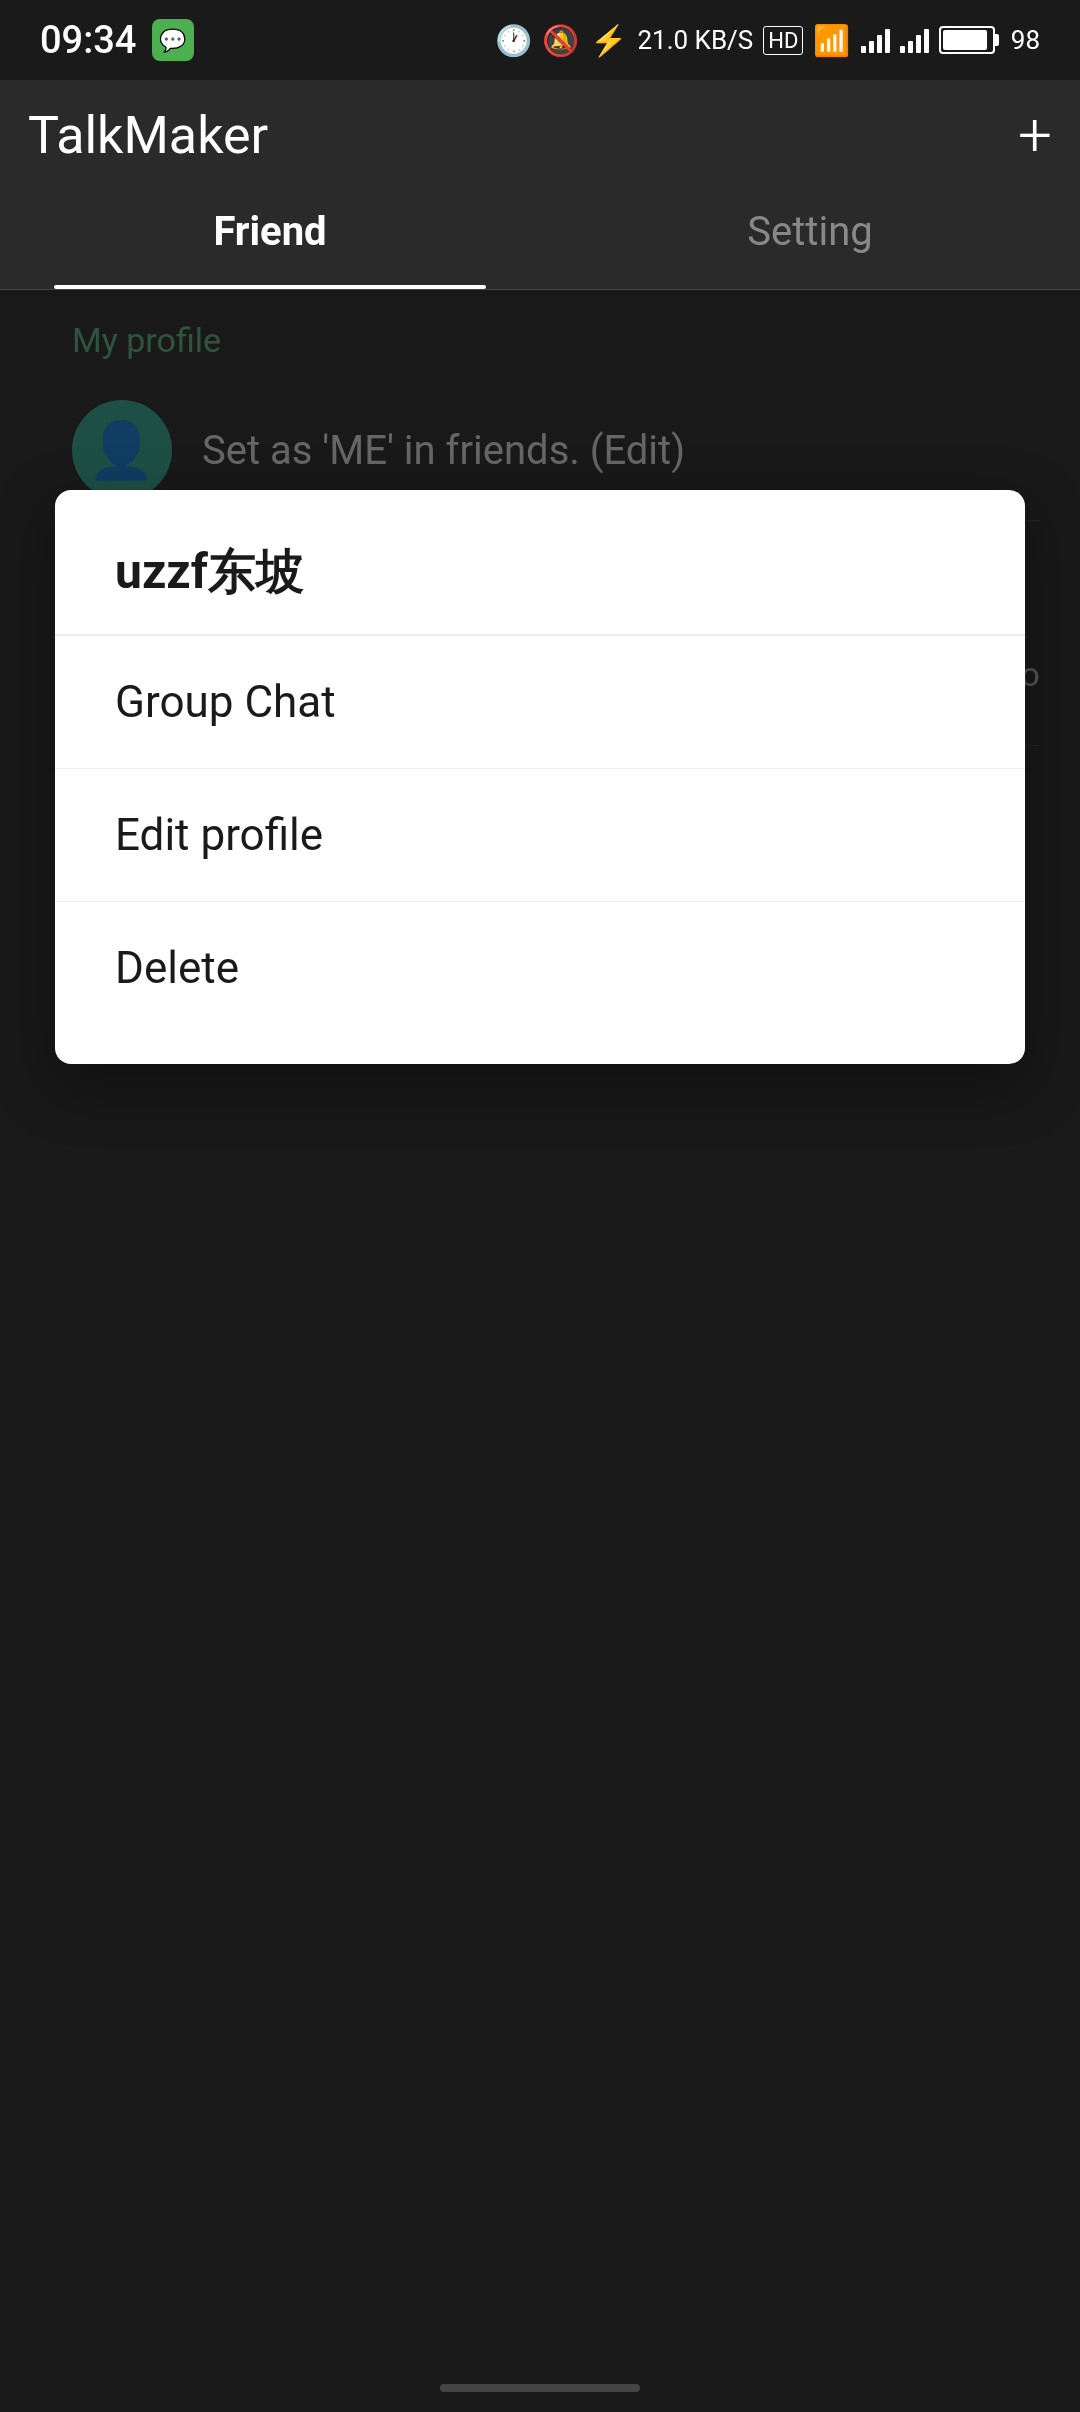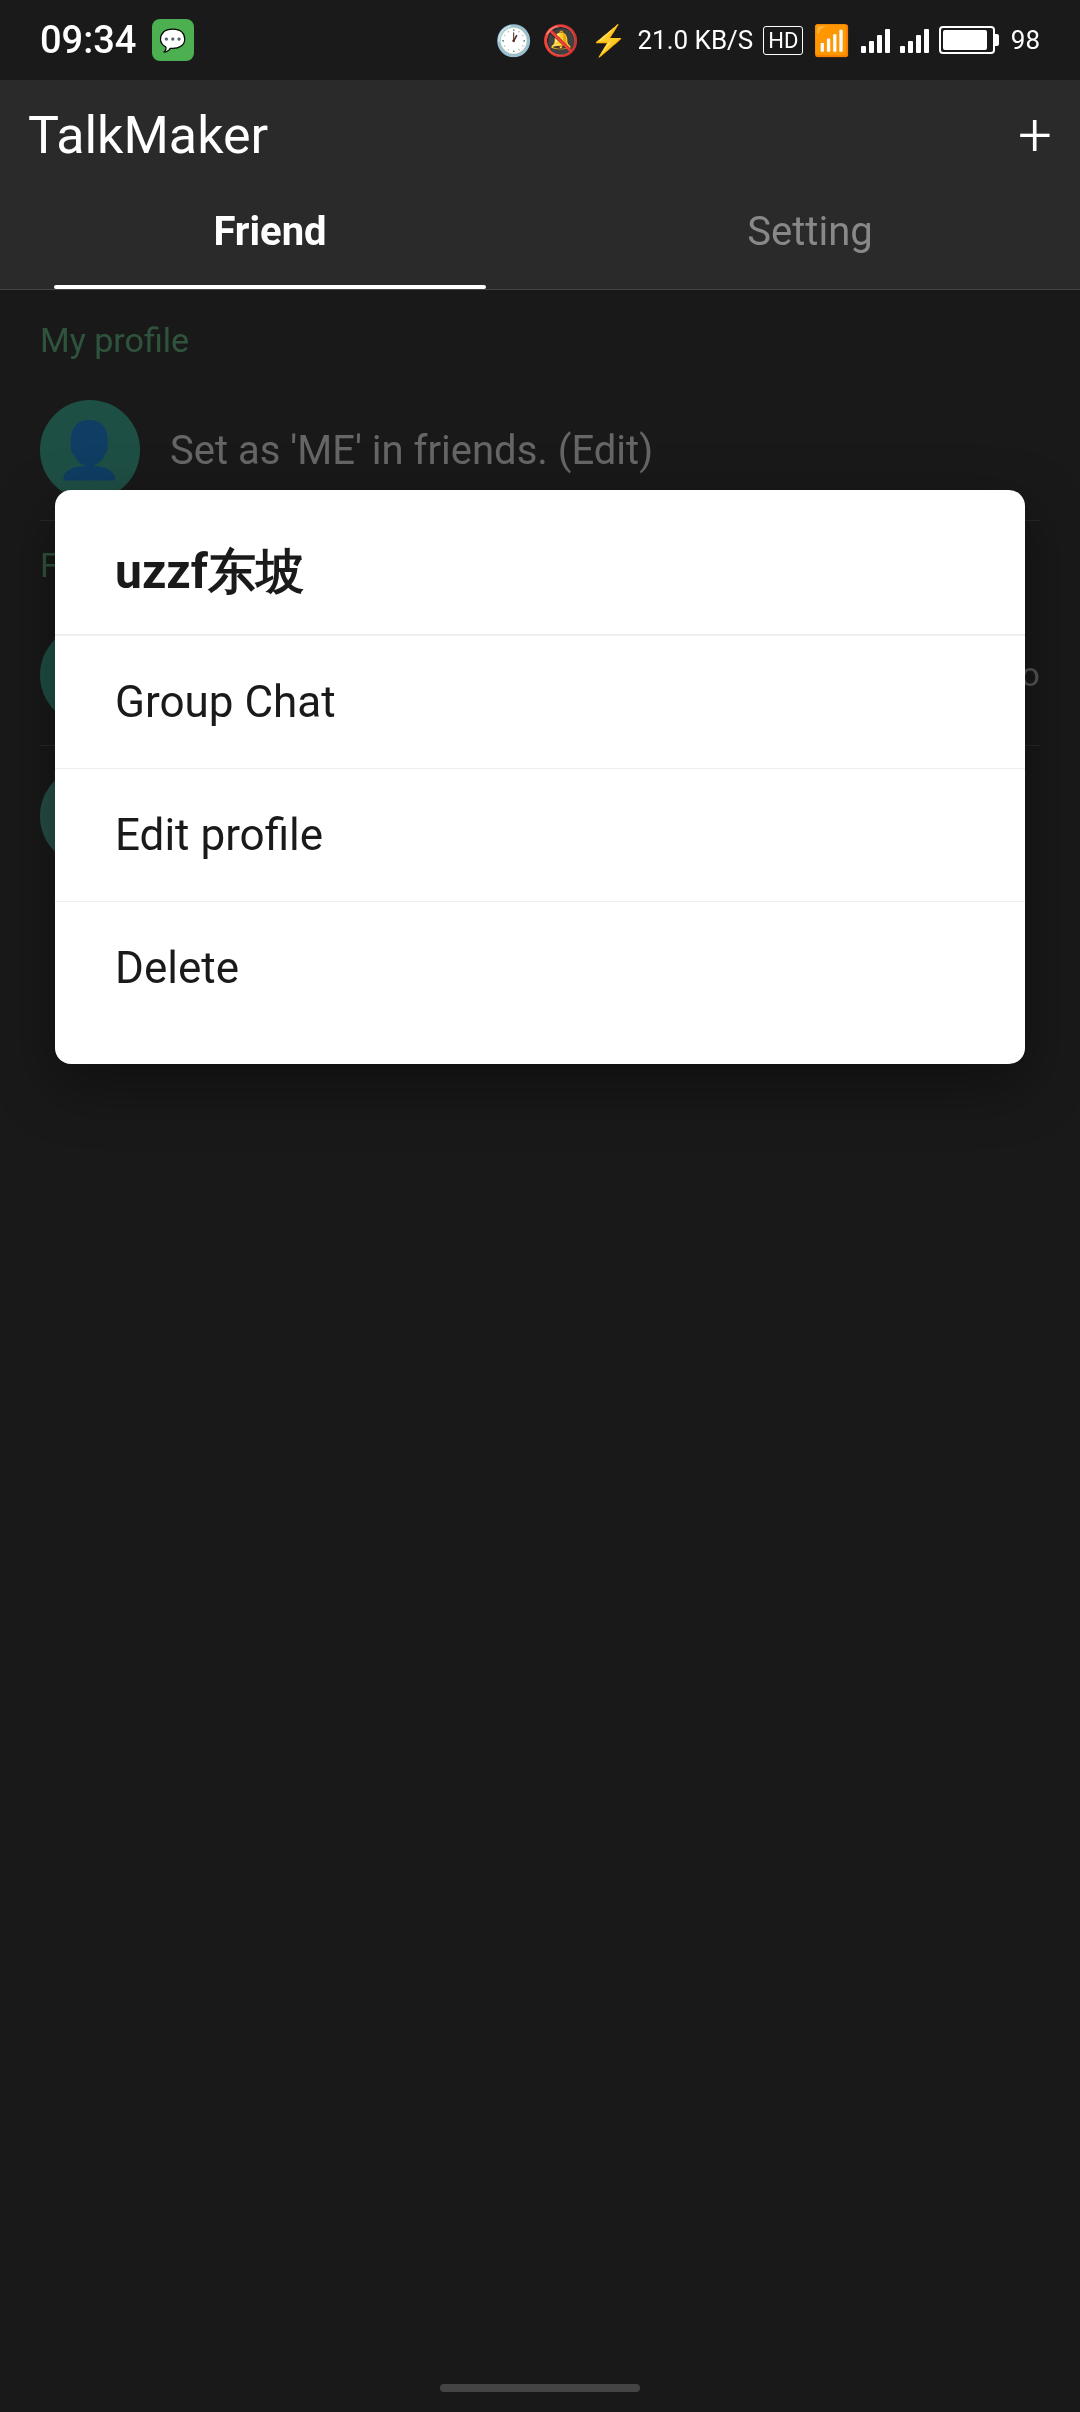--- a/index.html
+++ b/index.html
@@ -148,20 +148,21 @@
       background: #fff;
       border-radius: 2px;
     }
 
     
     .main-content {
       width: 100%;
       height: calc(2412px - 80px - 110px - 100px);
       background: rgba(60, 60, 60, 0.85);
       position: relative;
+      padding-left: 32px;
     }
 
     
     .friend-content {
       width: 100%;
       padding: 30px 40px;
     }
 
     .section-label {
       color: #5fa87a;

